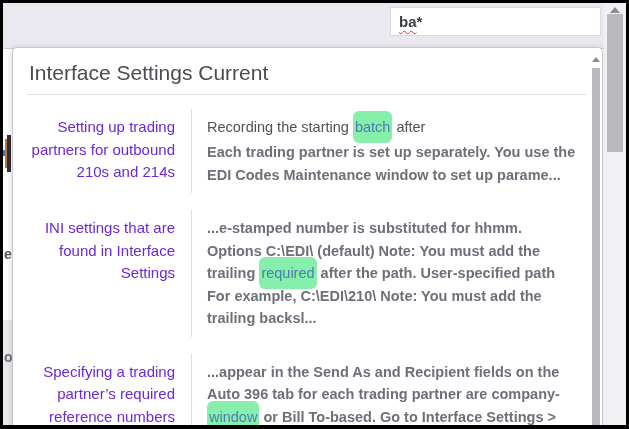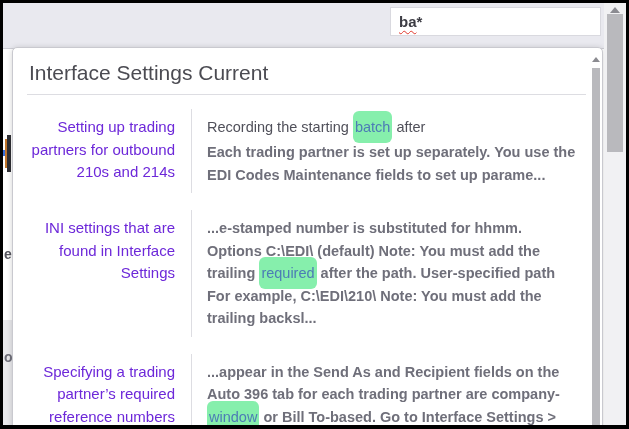--- a/index.html
+++ b/index.html
@@ -126,21 +126,21 @@
   <div class="panel">
     <div class="panel-header">Interface Settings Current</div>
     <div class="panel-divider"></div>
 
     <div class="results">
 
       <div class="result">
         <div class="result-topic">Setting up trading partners for outbound 210s and 214s</div>
         <div class="result-body">
           <div class="result-title"><span>Recording the starting </span><span class="hl">batch</span><span> after</span></div>
-          <div class="result-snippet"><span>Each trading partner is set up separately. You use the EDI Codes Maintenance fields to set up parame...</span></div>
+          <div class="result-snippet"><span>Each trading partner is set up separately. You use the EDI Codes Maintenance window to set up parame...</span></div>
         </div>
       </div>
 
       <div class="result">
         <div class="result-topic">INI settings that are found in Interface Settings</div>
         <div class="result-body">
           <div class="result-snippet"><span>...e-stamped number is substituted for hhmm. Options C:\EDI\ (default) Note: You must add the trailing </span><span class="hl">required</span><span> after the path. User-specified path For example, C:\EDI\210\ Note: You must add the trailing backsl...</span></div>
         </div>
       </div>
 

